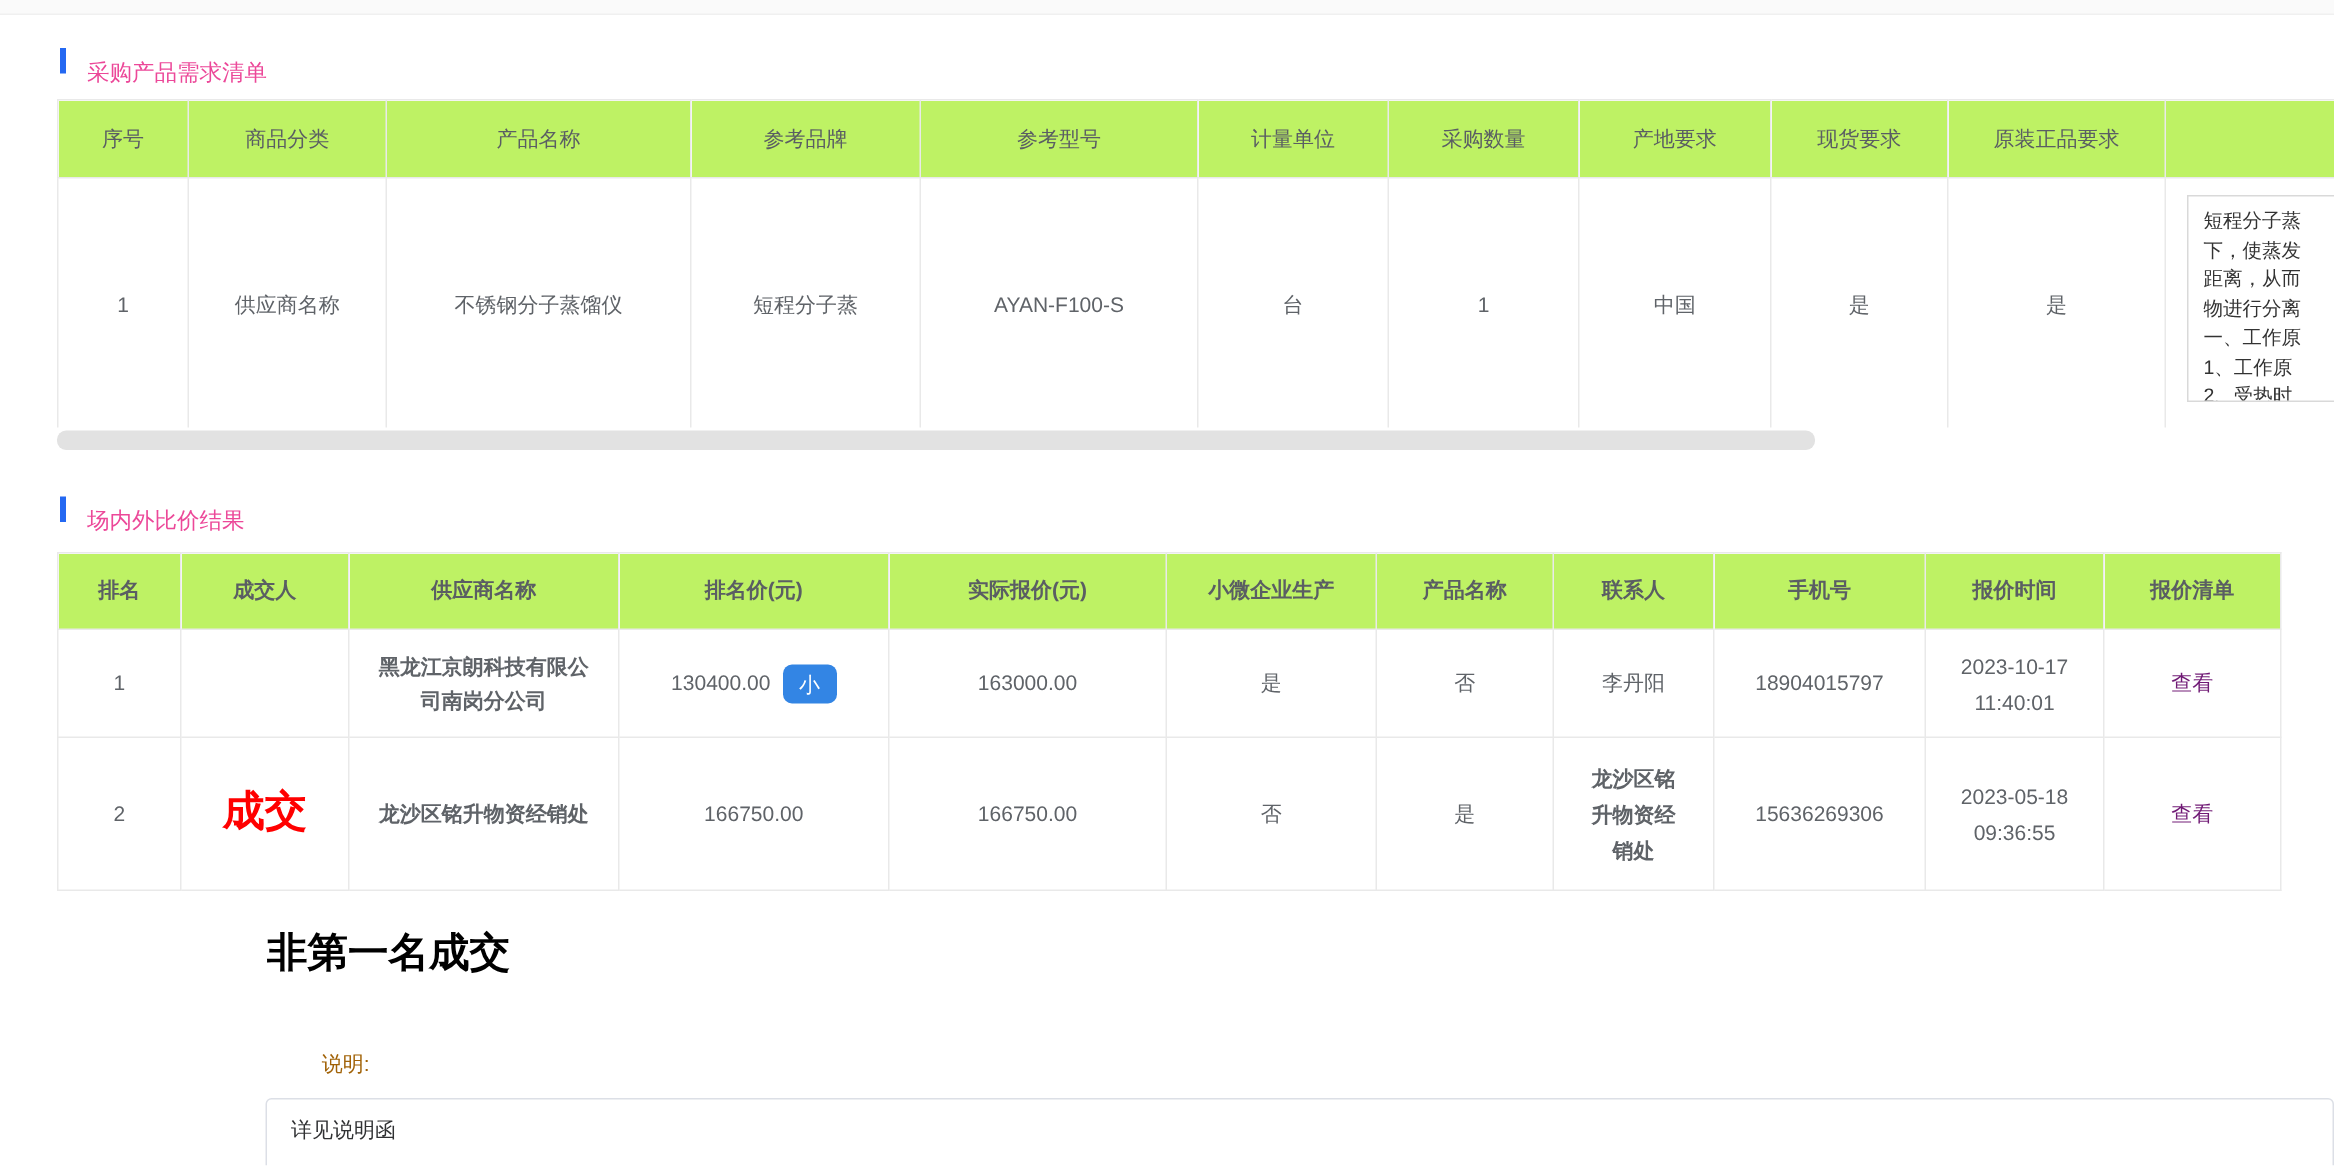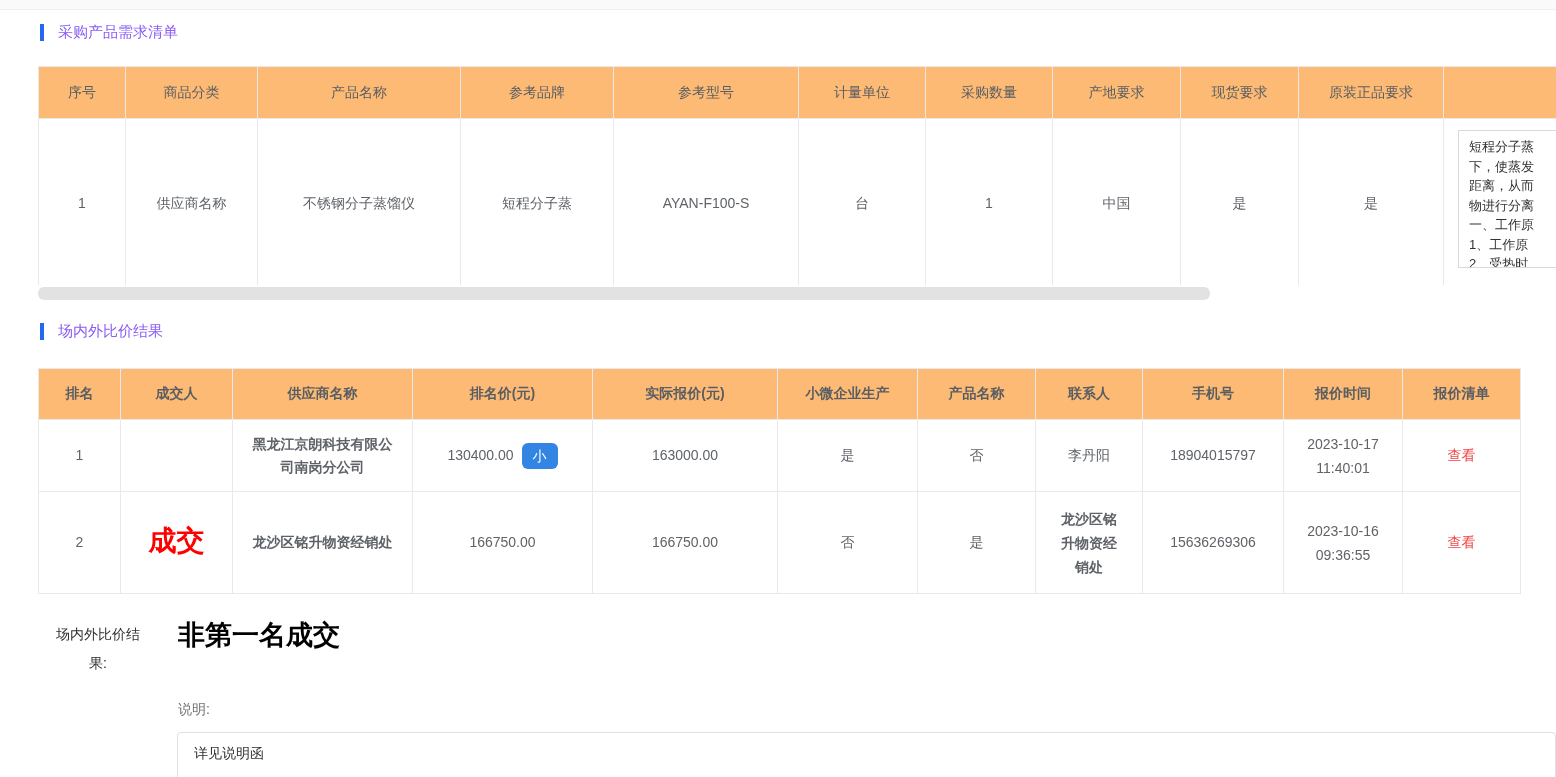--- a/index.html
+++ b/index.html
@@ -2,26 +2,26 @@
 <html><head>
 <meta charset="utf-8">
 <style>
   html,body{margin:0;padding:0;background:#fff;}
   .page{position:relative;width:1556px;height:777px;overflow:hidden;background:#fff;
         font-family:"Liberation Sans","DejaVu Sans",sans-serif;color:#5f6368;}
   .topstrip{position:absolute;left:0;top:0;width:1556px;height:9px;background:#fafafa;border-bottom:1px solid #f0f0f0;}
 
   .sec-title{position:absolute;display:flex;align-items:center;}
   .sec-bar{width:4px;height:17px;background:#2468f2;margin-right:14px;}
-  .sec-text{font-size:15px;color:#8b5cf6;}
+  .sec-text{font-size:15px;color:#ec4899;margin-top:16px;}
 
   .tbl{border-collapse:collapse;table-layout:fixed;}
   .tbl th,.tbl td{border:1px solid #e9e9e9;text-align:center;vertical-align:middle;
                   font-size:14px;padding:0;overflow:hidden;}
-  .tbl th{background:#fdba74;color:#5a5e63;font-weight:400;}
+  .tbl th{background:#bef264;color:#5a5e63;font-weight:400;}
   .tbl td{color:#5f6368;line-height:23px;}
 
   .tbl1-wrap{position:absolute;left:38px;top:66px;width:1518px;height:219px;overflow:hidden;}
   .tbl1{width:1655px;}
   .tbl1 th{height:51px;}
   .tbl1 td{height:168px;}
   .desc-cell{vertical-align:top !important;text-align:left !important;}
   .desc-box{margin:11px 0 0 14px;width:300px;height:138px;border:1px solid #d9d9d9;
             box-sizing:border-box;padding:6px 10px;overflow:hidden;
             font-size:13px;line-height:19.5px;color:#333;}
@@ -31,28 +31,28 @@
   .hscroll-thumb{width:1172px;height:13px;background:#e2e2e2;border-radius:6px;}
 
   .tbl2{position:absolute;left:38px;top:368px;width:1482px;}
   .tbl2 th{height:50px;font-weight:bold;}
   .row1 td{height:71px;}
   .row2 td{height:101px;}
   .cell-pad{display:inline-block;padding:0 14px;font-weight:bold;}
   .deal{color:#ff0000;font-weight:bold;font-size:28px;}
   .badge{display:inline-block;background:#3385e4;color:#fff;font-size:14px;line-height:1;
          padding:6px 11px;border-radius:6px;margin-left:8px;vertical-align:middle;}
-  .link{color:#ef4444;cursor:pointer;text-decoration:none;}
+  .link{color:#701a75;cursor:pointer;text-decoration:none;}
   .twoline div{line-height:24px;}
 
   .result-label{position:absolute;left:50px;top:620px;width:96px;text-align:center;
                 font-size:14px;color:#303133;line-height:29px;}
   .result-value{position:absolute;left:178px;top:617px;font-size:27px;font-weight:bold;color:#000;}
-  .note-label{position:absolute;left:178px;top:701px;width:105px;text-align:left;
-              font-size:14px;color:#737373;}
+  .note-label{position:absolute;left:178px;top:701px;width:105px;text-align:center;
+              font-size:14px;color:#a16207;}
   .note-box{position:absolute;left:177px;top:732px;width:1379px;height:70px;border:1px solid #dcdfe6;
             border-radius:4px;box-sizing:border-box;padding:12px 16px;font-size:14px;color:#303133;
             background:#fff;}
 </style>
 </head>
 <body>
 
 <div class="page">
 
   <div class="topstrip"></div>
@@ -177,26 +177,25 @@
       <td>2</td>
       <td><span class="deal">成交</span></td>
       <td><span class="cell-pad">龙沙区铭升物资经销处</span></td>
       <td>166750.00</td>
       <td>166750.00</td>
       <td>否</td>
       <td>是</td>
       <td><span class="cell-pad" style="padding:0 22px;line-height:24px;">龙沙区铭升物资经销处</span></td>
       <td>15636269306</td>
       <td class="twoline">
-        <div>2023-10-16</div>
+        <div>2023-05-18</div>
         <div>09:36:55</div>
       </td>
       <td><a class="link">查看</a></td>
     </tr>
   </tbody>
     </table>
 
-  <div class="result-label">场内外比价结果:</div>
   <div class="result-value">非第一名成交</div>
   <div class="note-label">说明:</div>
   <div class="note-box">详见说明函</div>
 
 </div>
 
 </body></html>

